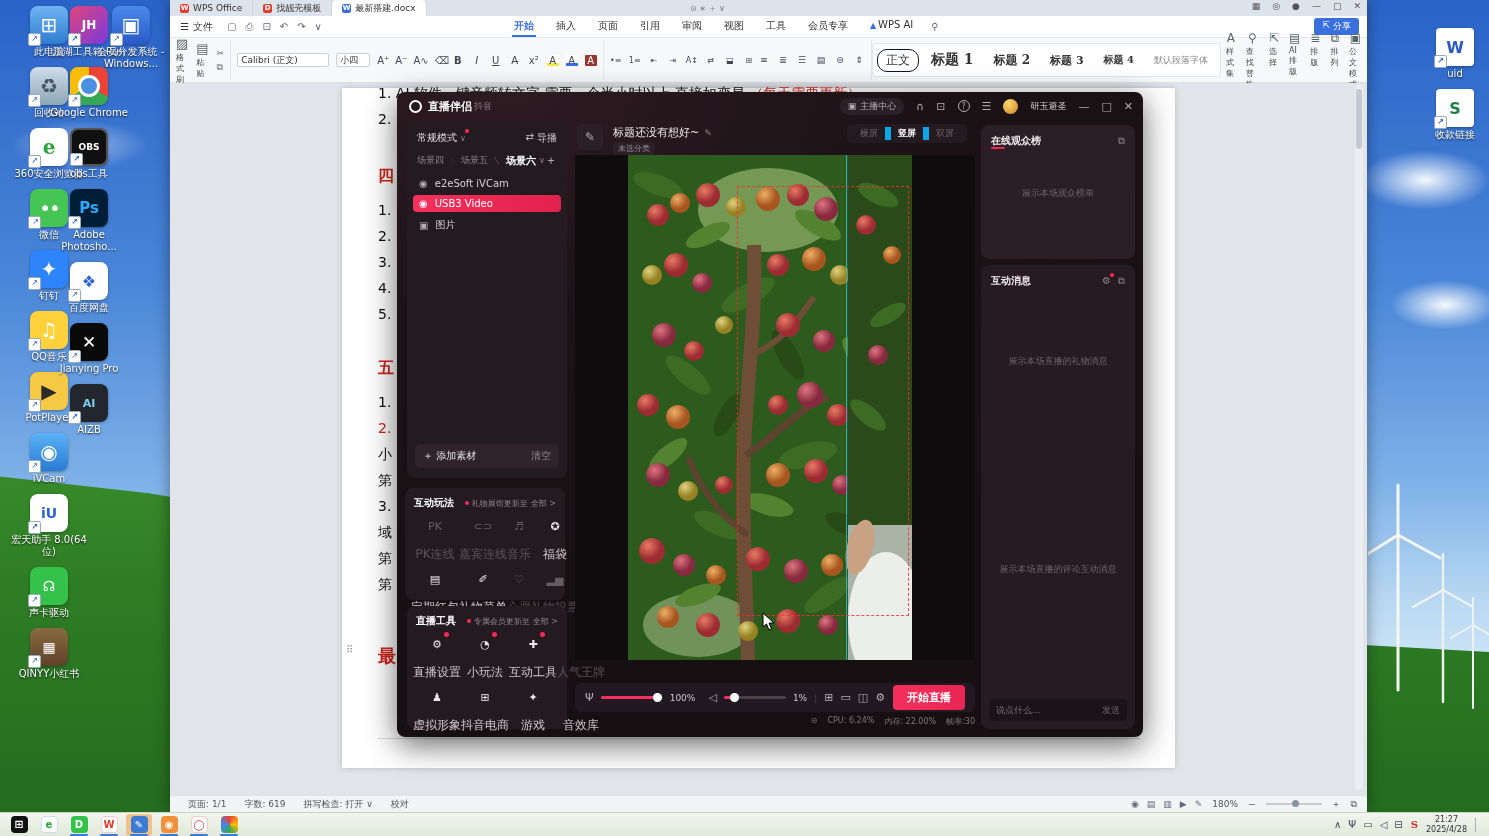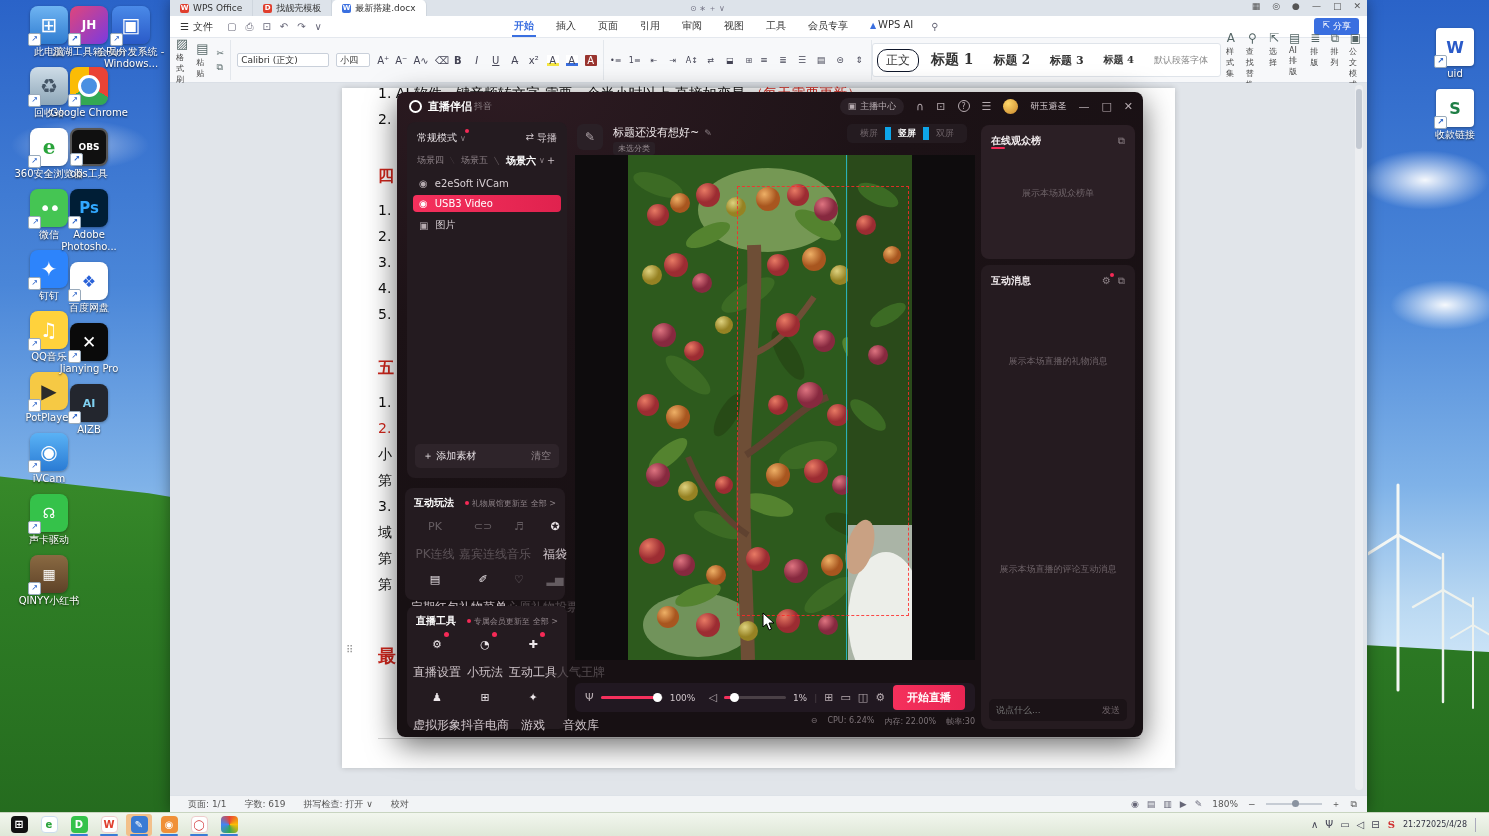--- a/index.html
+++ b/index.html
@@ -180,21 +180,21 @@
 .tapp .tg{width:17px;height:17px;border-radius:4px;display:flex;align-items:center;justify-content:center;font-size:10px;color:#fff;font-weight:bold}
 .tapp.run::after{content:"";position:absolute;bottom:0;left:4px;right:4px;height:2px;background:#3a7bd5;border-radius:1px}
 .tapp.active{background:#f2c08a;border-radius:3px}
 .t-start .tg{background:#111;font-size:11px} .t-360 .tg{background:#fff;color:#29a33a;border:1px solid #cde}
 .t-dy .tg{background:#35c24a} .t-wps .tg{background:#fff;color:#e03e2d;border:1px solid #ecc}
 .t-blue .tg{background:#3a7bd5} .t-cam .tg{background:#f09038}
 .t-obs .tg{background:#fff;color:#d03030;border:1px solid #ecc} 
 .t-color .tg{background:conic-gradient(#e84335,#fbbc05,#34a853,#4285f4,#e84335)}
 #tray{position:absolute;right:4px;display:flex;align-items:center;gap:8px;font-size:10px;color:#445}
 #tray-s{color:#d03030;font-weight:bold;font-family:"DejaVu Serif",serif}
-#tray-time{display:flex;flex-direction:row;align-items:center;font-size:8px;line-height:1.25;color:#334}
+#tray-time{display:flex;flex-direction:column;align-items:center;font-size:8px;line-height:1.25;color:#334}
 
 #cursor{position:absolute;left:762px;top:612px;z-index:40}
 
 .turb{position:absolute;z-index:1}
 </style>
 </head>
 <body>
 <div id="root">
 
 <div id="grass"></div>
@@ -273,20 +273,26 @@
       <span class="dlabel">PotPlayer</span>
     </div>
 
     <div class="dicon">
       <span class="dimg i-ivcam">
           <i style="font-style:normal">◉</i>
         </span>
       <span class="dlabel">iVCam</span>
     </div>
 
+    <div class="dicon">
+      <span class="dimg i-hongtian">
+          <i style="font-style:normal">iU</i>
+        </span>
+      <span class="dlabel">宏天助手 8.0(64位)</span>
+    </div>
 
     <div class="dicon">
       <span class="dimg i-soundcard">
           <i style="font-style:normal">☊</i>
         </span>
       <span class="dlabel">声卡驱动</span>
     </div>
 
     <div class="dicon">
       <span class="dimg i-qinyy">

